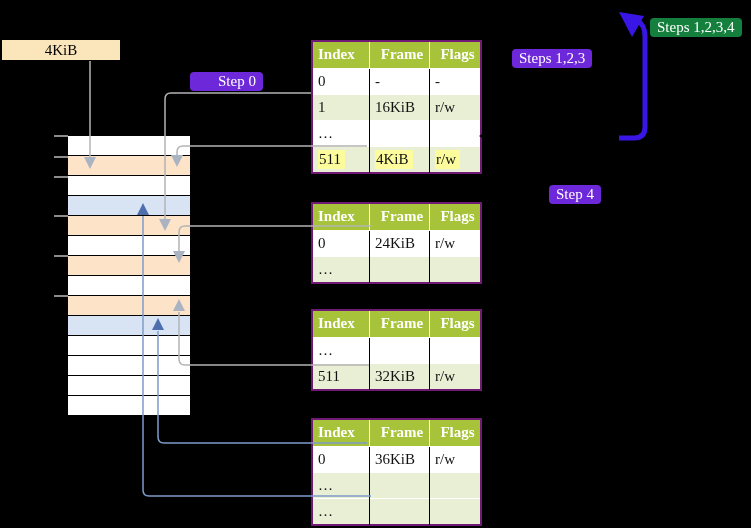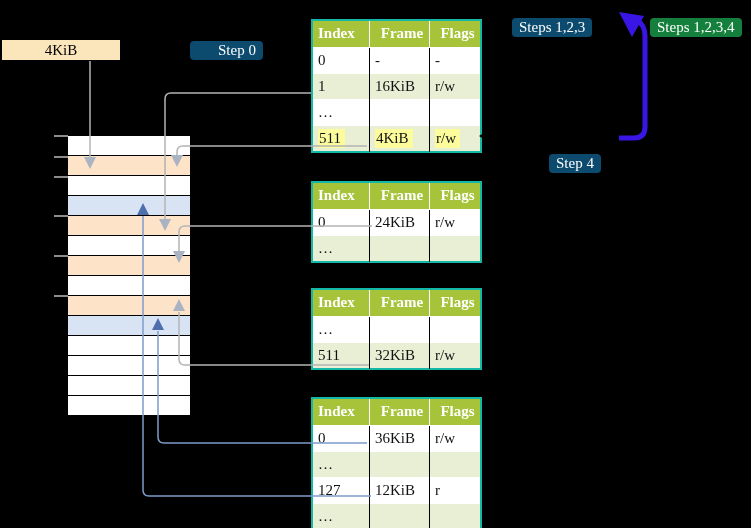--- a/index.html
+++ b/index.html
@@ -1,38 +1,38 @@
 <!DOCTYPE html>
 <html><head>
 <meta charset="utf-8">
 <style>
   html,body{margin:0;padding:0;background:#000;}
   #canvas{
     position:relative;width:751px;height:528px;background:#000;overflow:hidden;
     font-family:"Liberation Serif","DejaVu Serif",serif;
   }
   
-  .ptable{position:absolute;width:171px;border:2px solid #14b8a6;background:#fde047;box-sizing:border-box;}
+  .ptable{position:absolute;width:171px;border:2px solid #701a75;background:#fde047;box-sizing:border-box;margin-top:21px;}
   .prow{display:flex;height:26px;box-sizing:border-box;}
   .prow.body{border-top:1px solid #fff;background:#fff;}
   .prow.body.shaded{background:#e9efd5;}
   .prow.header{background:#a6c339;}
   .cell{box-sizing:border-box;padding-left:5px;height:26px;line-height:24px;
         font-size:15px;color:#111;overflow:hidden;white-space:nowrap;}
   .c0{width:56px;}
   .c1{width:60px;}
   .c2{flex:1;}
   .prow.body .c1,.prow.body .c2{border-left:1px solid #000;}
   .prow.header .cell{color:#fff;font-weight:bold;font-size:15px;}
   .prow.header .c1,.prow.header .c2{border-left:1px solid #fff;text-align:center;}
   .hl{background:#fcfc9c;padding:1px 4px 2px 1px;}
   
   .badge{position:absolute;height:19px;line-height:19px;padding:0 7px;border-radius:4px;
          color:#fff;font-size:15px;text-align:center;white-space:nowrap;z-index:3;}
-  .badge.red{background:#0c4a6e;}
+  .badge.red{background:#6d28d9;margin-top:31px;}
   .badge.blue{background:#15803d;}
   
   .rootbox{position:absolute;left:2px;top:40px;width:118px;height:20px;line-height:20px;
            background:#fbe5ba;color:#000;font-size:15px;text-align:center;z-index:3;}
   
   .strip{position:absolute;left:68px;top:136px;width:122px;z-index:1;}
   .mrow{height:19px;border-bottom:1px solid #000;}
   .mrow.white{background:#ffffff;}
   .mrow.peach{background:#fde3c8;}
   .mrow.blue{background:#d8e4f4;}
@@ -138,25 +138,20 @@
   <div class="prow body">
         <div class="cell c0">0</div>
         <div class="cell c1">36KiB</div>
         <div class="cell c2">r/w</div>
       </div>
       <div class="prow body shaded">
         <div class="cell c0">…</div>
         <div class="cell c1"></div>
         <div class="cell c2"></div>
       </div>
-      <div class="prow body">
-        <div class="cell c0">127</div>
-        <div class="cell c1">12KiB</div>
-        <div class="cell c2">r</div>
-      </div>
       <div class="prow body shaded">
         <div class="cell c0">…</div>
         <div class="cell c1"></div>
         <div class="cell c2"></div>
       </div>
     </div>
 
   <svg id="overlay" width="751" height="528">
 
     <g stroke="#8c8c8c" stroke-width="2">

